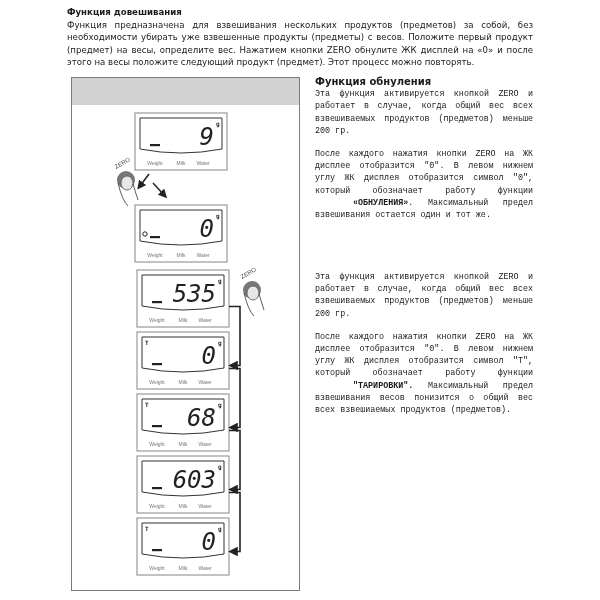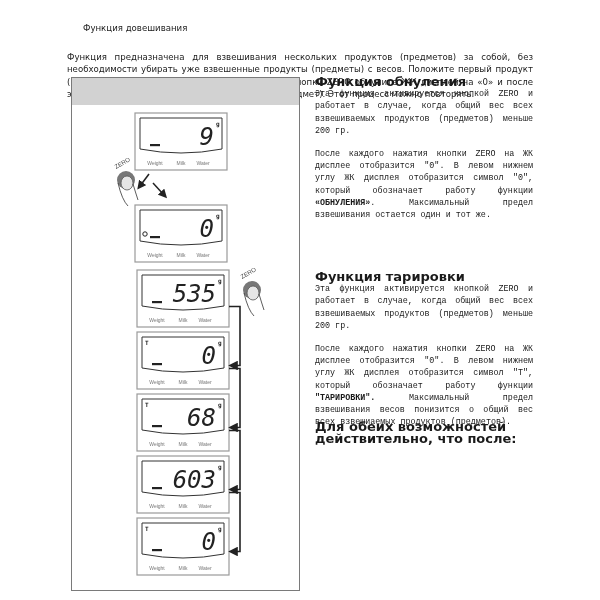--- a/index.html
+++ b/index.html
@@ -1,24 +1,24 @@
 <!DOCTYPE html>
 <html><head>
 <meta charset="utf-8">
 <style>
   html, body { margin:0; padding:0; background:#ffffff; }
   body { width:600px; height:600px; position:relative; overflow:hidden;
          font-family:"DejaVu Sans", sans-serif; color:#1a1a1a; }
   .intro { position:absolute; left:67px; top:6px; width:466px; font-size:8.6px; line-height:12.6px; }
-  .intro h3 { margin:16px; font-size:8.6px; font-weight:normal; }
+  .intro h3 { margin:0; font-size:8.6px; font-weight:bold; }
   .intro p { margin:0; text-align:justify; }
   .col { position:absolute; left:315px; width:218px; font-size:8.4px; line-height:12.2px; }
-  .col h3 { margin:0; font-size:13px; font-weight:bold; }
+  .col h3 { margin:0; font-size:10px; font-weight:bold; }
   .col p { margin:0 0 11px 0; text-align:justify;font-family:Liberation Mono, monospace; }
-  .col b { font-weight:bold; }
+  .col b { font-weight:bold;margin-left:38px; }
   .panel { position:absolute; left:71px; top:77px; width:227px; height:512px;
            border-left:1.6px solid #7a7a7a; border-top:1.6px solid #7a7a7a;
            border-right:1.6px solid #7a7a7a; border-bottom:1.6px solid #7a7a7a; background:#fff; }
   .panel-band { position:absolute; left:0; top:0; right:0; height:27px; background:#d2d2d2; }
   svg.diagram { position:absolute; left:0; top:0; }
   .lcd-label { font-family:"Liberation Sans", sans-serif; font-size:5px; fill:#777; }
   .seg { font-family:"DejaVu Sans Mono", monospace; fill:#222; }
 </style>
 </head>
 <body>
@@ -28,27 +28,25 @@
   <p>Функция предназначена для взвешивания нескольких продуктов (предметов) за собой, без необходимости убирать уже взвешенные продукты (предметы) с весов. Положите первый продукт (предмет) на весы, определите вес. Нажатием кнопки ZERO обнулите ЖК дисплей на «0» и после этого на весы положите следующий продукт (предмет). Этот процесс можно повторять.</p>
 </div>
 
 <div class="col" style="top:76px;">
   <h3>Функция обнуления</h3>
   <p>Эта функция активируется кнопкой ZERO и работает в случае, когда общий вес всех взвешиваемых продуктов (предметов) меньше 200 гр.</p>
   <p><span>После каждого нажатия кнопки ZERO на ЖК дисплее отобразится "0". В левом нижнем углу ЖК дисплея отобразится символ "0", который обозначает работу функции </span><b>«ОБНУЛЕНИЯ»</b><span>. Максимальный предел взвешивания остается один и тот же.</span></p>
 </div>
 
 <div class="col" style="top:271px;">
-  <h3>Функция тарировки</h3>
   <p>Эта функция активируется кнопкой ZERO и работает в случае, когда общий вес всех взвешиваемых продуктов (предметов) меньше 200 гр.</p>
   <p><span>После каждого нажатия кнопки ZERO на ЖК дисплее отобразится "0". В левом нижнем углу ЖК дисплея отобразится символ "T", который обозначает работу функции </span><b>"ТАРИРОВКИ".</b><span> Максимальный предел взвешивания весов понизится о общий вес всех взвешиаемых продуктов (предметов).</span></p>
 </div>
 
 <div class="col" style="top:421px;">
-  <h3>Для обеих возможностей действительно, что после:</h3>
 </div>
 
 <div class="panel">
   <div class="panel-band"></div>
 </div>
 
 <svg class="diagram" id="diagram" width="600" height="600">
     <rect x="135" y="113" width="92" height="57" fill="#fff" stroke="#9a9a9a" stroke-width="1.2"></rect>
     <path d="M140 118 H222 V149 Q181 157 140 149 Z" fill="#fff" stroke="#333" stroke-width="1"></path>
     <rect x="150" y="144" width="10" height="2.2" fill="#222"></rect>

